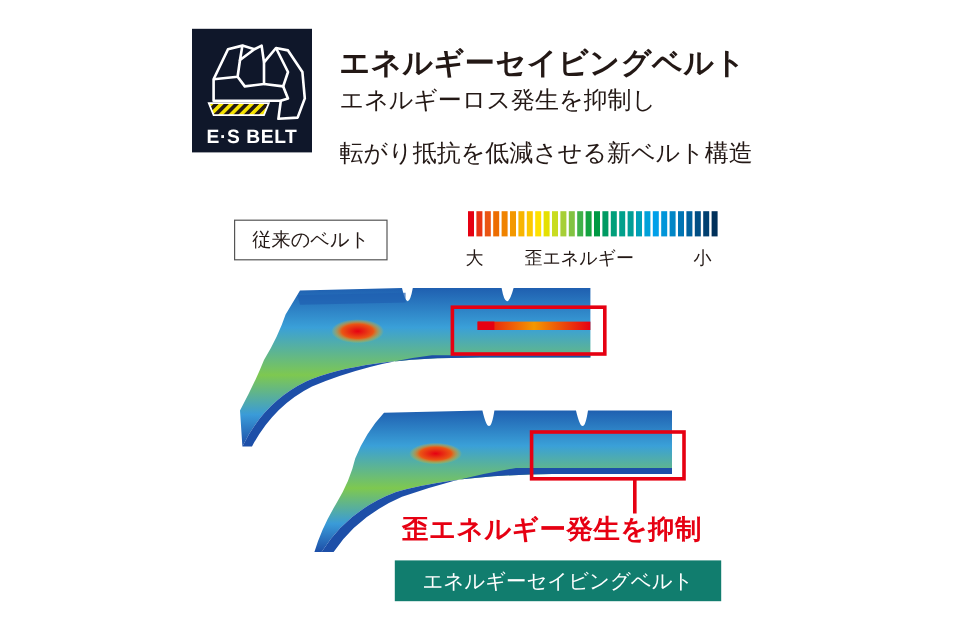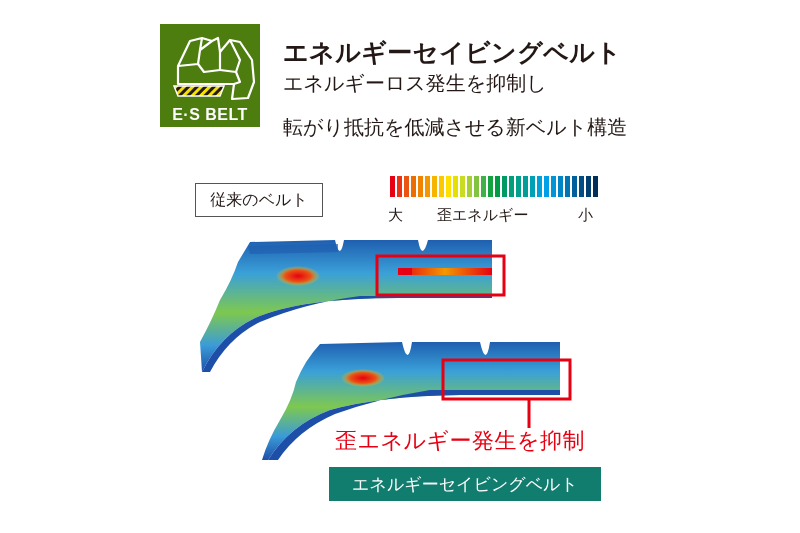--- a/index.html
+++ b/index.html
@@ -1,33 +1,33 @@
 <!DOCTYPE html>
 <html><head>
 <meta charset="utf-8">
 <style>
   html,body{margin:0;padding:0;background:#fff;}
   body{width:800px;height:533px;position:relative;overflow:hidden;font-family:"DejaVu Sans",sans-serif;color:#231815;}
   .abs{position:absolute;}
-  .logo{left:160px;top:24px;width:100px;height:103px;background:#4d7c0f;}
+  .logo{left:160px;top:24px;width:100px;height:103px;background:#0f172a;}
   .logo svg{position:absolute;left:0;top:0;}
   .logo-text{position:absolute;left:0;width:100px;bottom:3px;text-align:center;color:#fff;font-weight:bold;font-size:16px;font-family:"Liberation Sans",sans-serif;letter-spacing:0.5px;}
   .title{left:283px;top:36px;font-size:25px;font-weight:bold;letter-spacing:0.5px;}
   .sub{left:283px;font-size:20px;color:#231815;}
   .sub1{top:70px;}
   .sub2{top:102px;margin-top:12px;}
   .legacy-label{left:195px;top:183px;width:128px;height:34px;border:1.5px solid #555;box-sizing:border-box;font-size:16px;display:flex;align-items:center;justify-content:center;text-align:center;}
   .colorbar{left:390px;top:176px;display:flex;gap:2px;height:21px;}
   .colorbar span{display:block;width:5px;height:21px;}
   .cb-label{top:206px;font-size:15px;}
   .cb-large{left:388px;}
   .cb-title{left:437px;}
   .cb-small{left:578px;}
   .redbox{border:3px solid #e60012;box-sizing:border-box;}
-  .callout{left:335px;top:426px;font-size:22px;font-weight:normal;color:#e60012;letter-spacing:0.5px;}
+  .callout{left:335px;top:426px;font-size:22px;font-weight:bold;color:#e60012;letter-spacing:0.5px;}
   .es-badge{left:329px;top:467px;width:272px;height:34px;background:#117d6e;color:#fff;font-size:17px;display:flex;align-items:center;justify-content:center;}
 </style>
 </head>
 <body>
 
 <div class="abs logo">
   <svg width="100" height="103" viewBox="0 0 100 103">
     <defs>
       <pattern id="hatch" width="6" height="6" patternUnits="userSpaceOnUse" patternTransform="rotate(45)">
         <rect width="3" height="6" fill="#f3e100"></rect>

